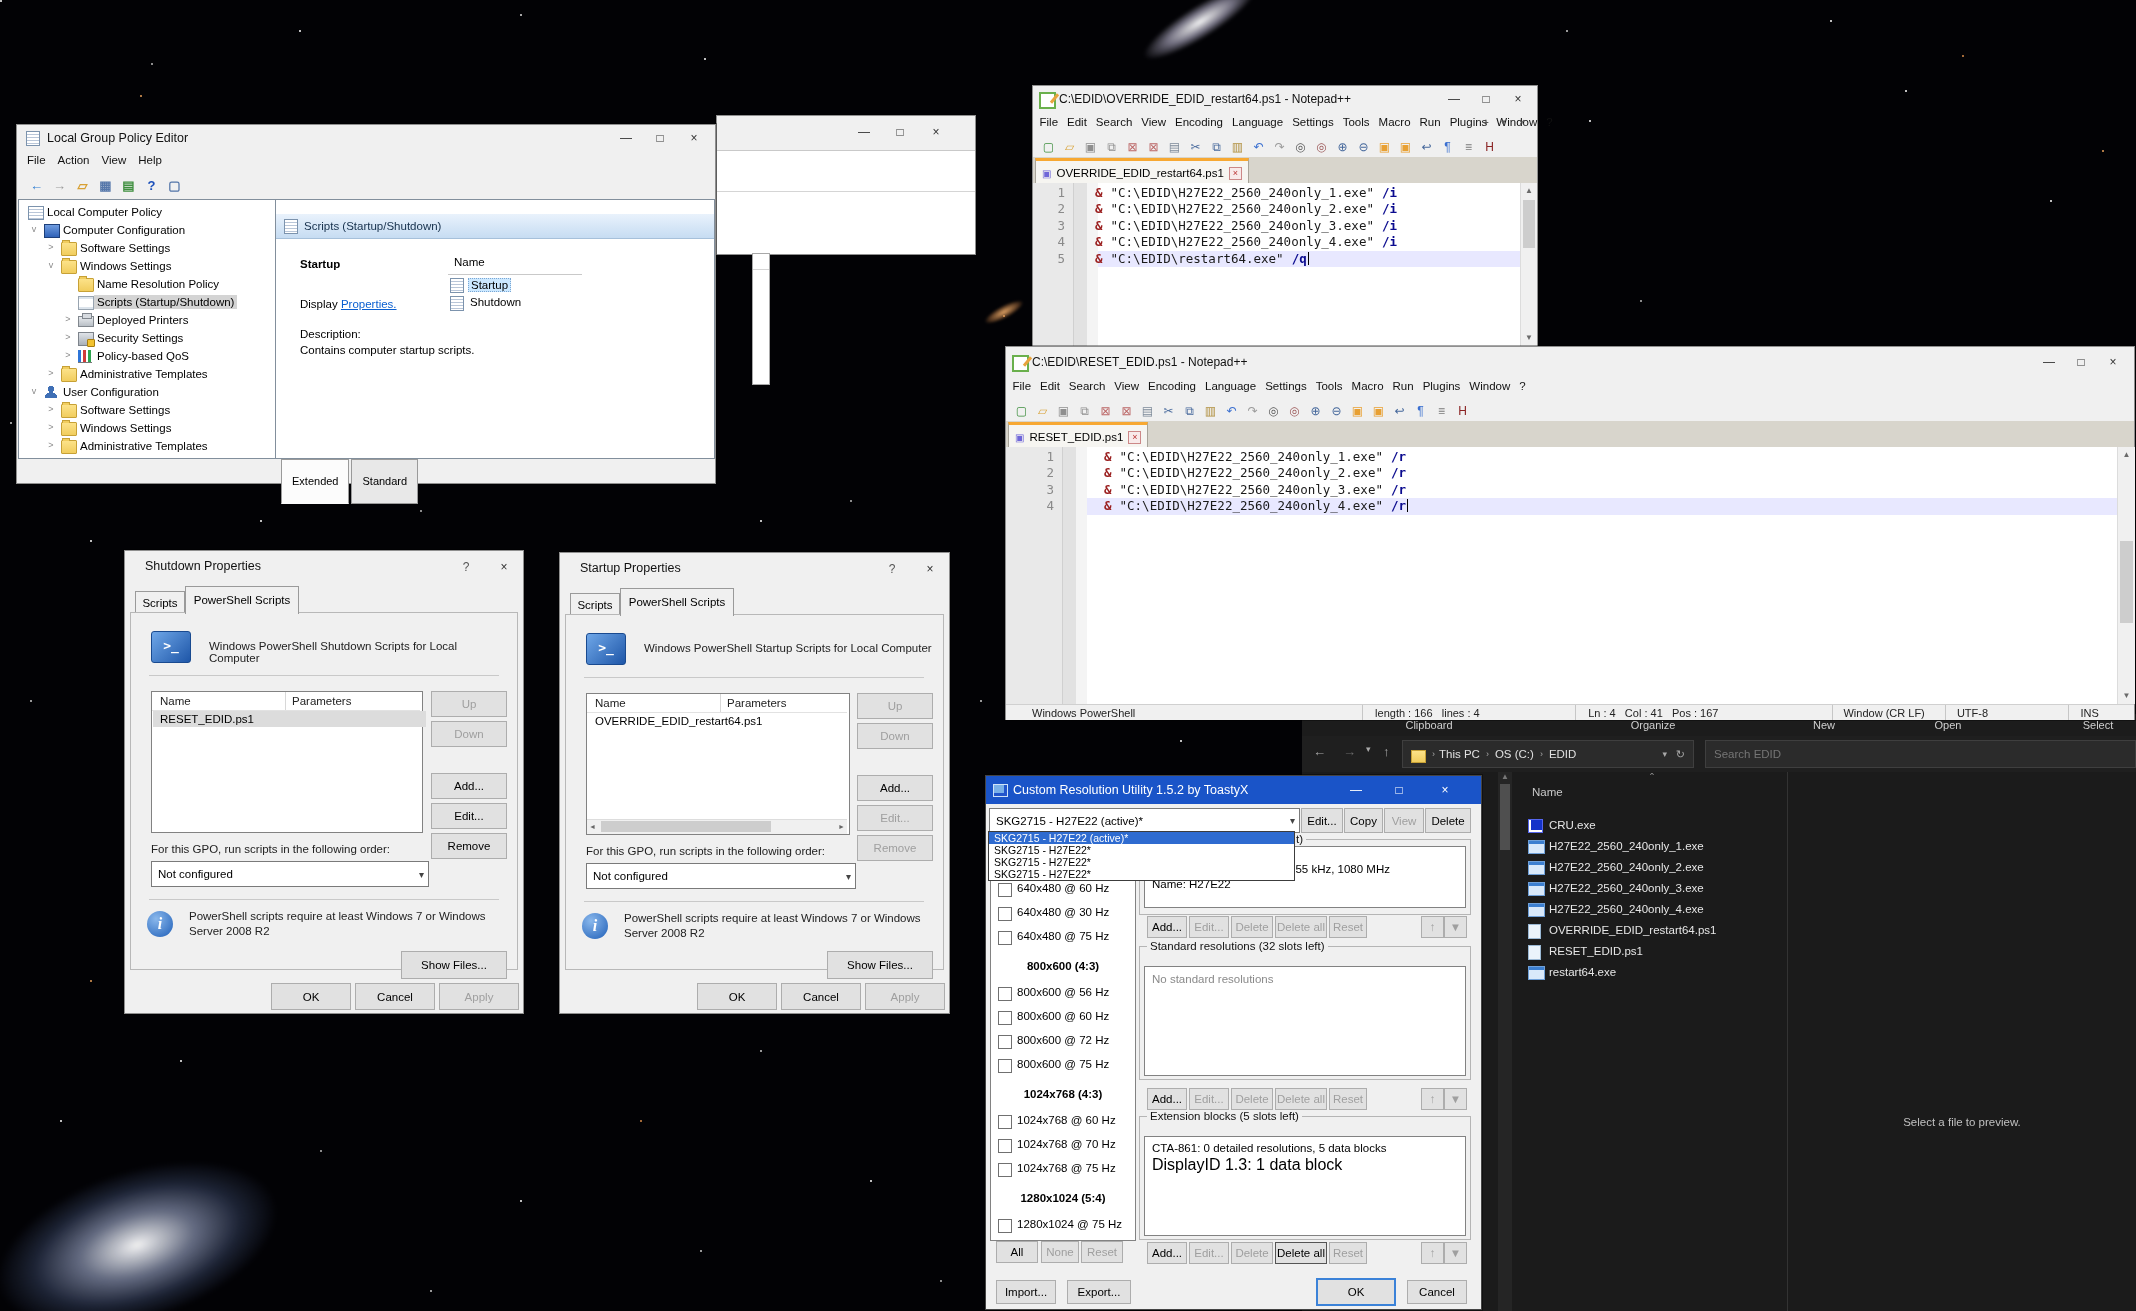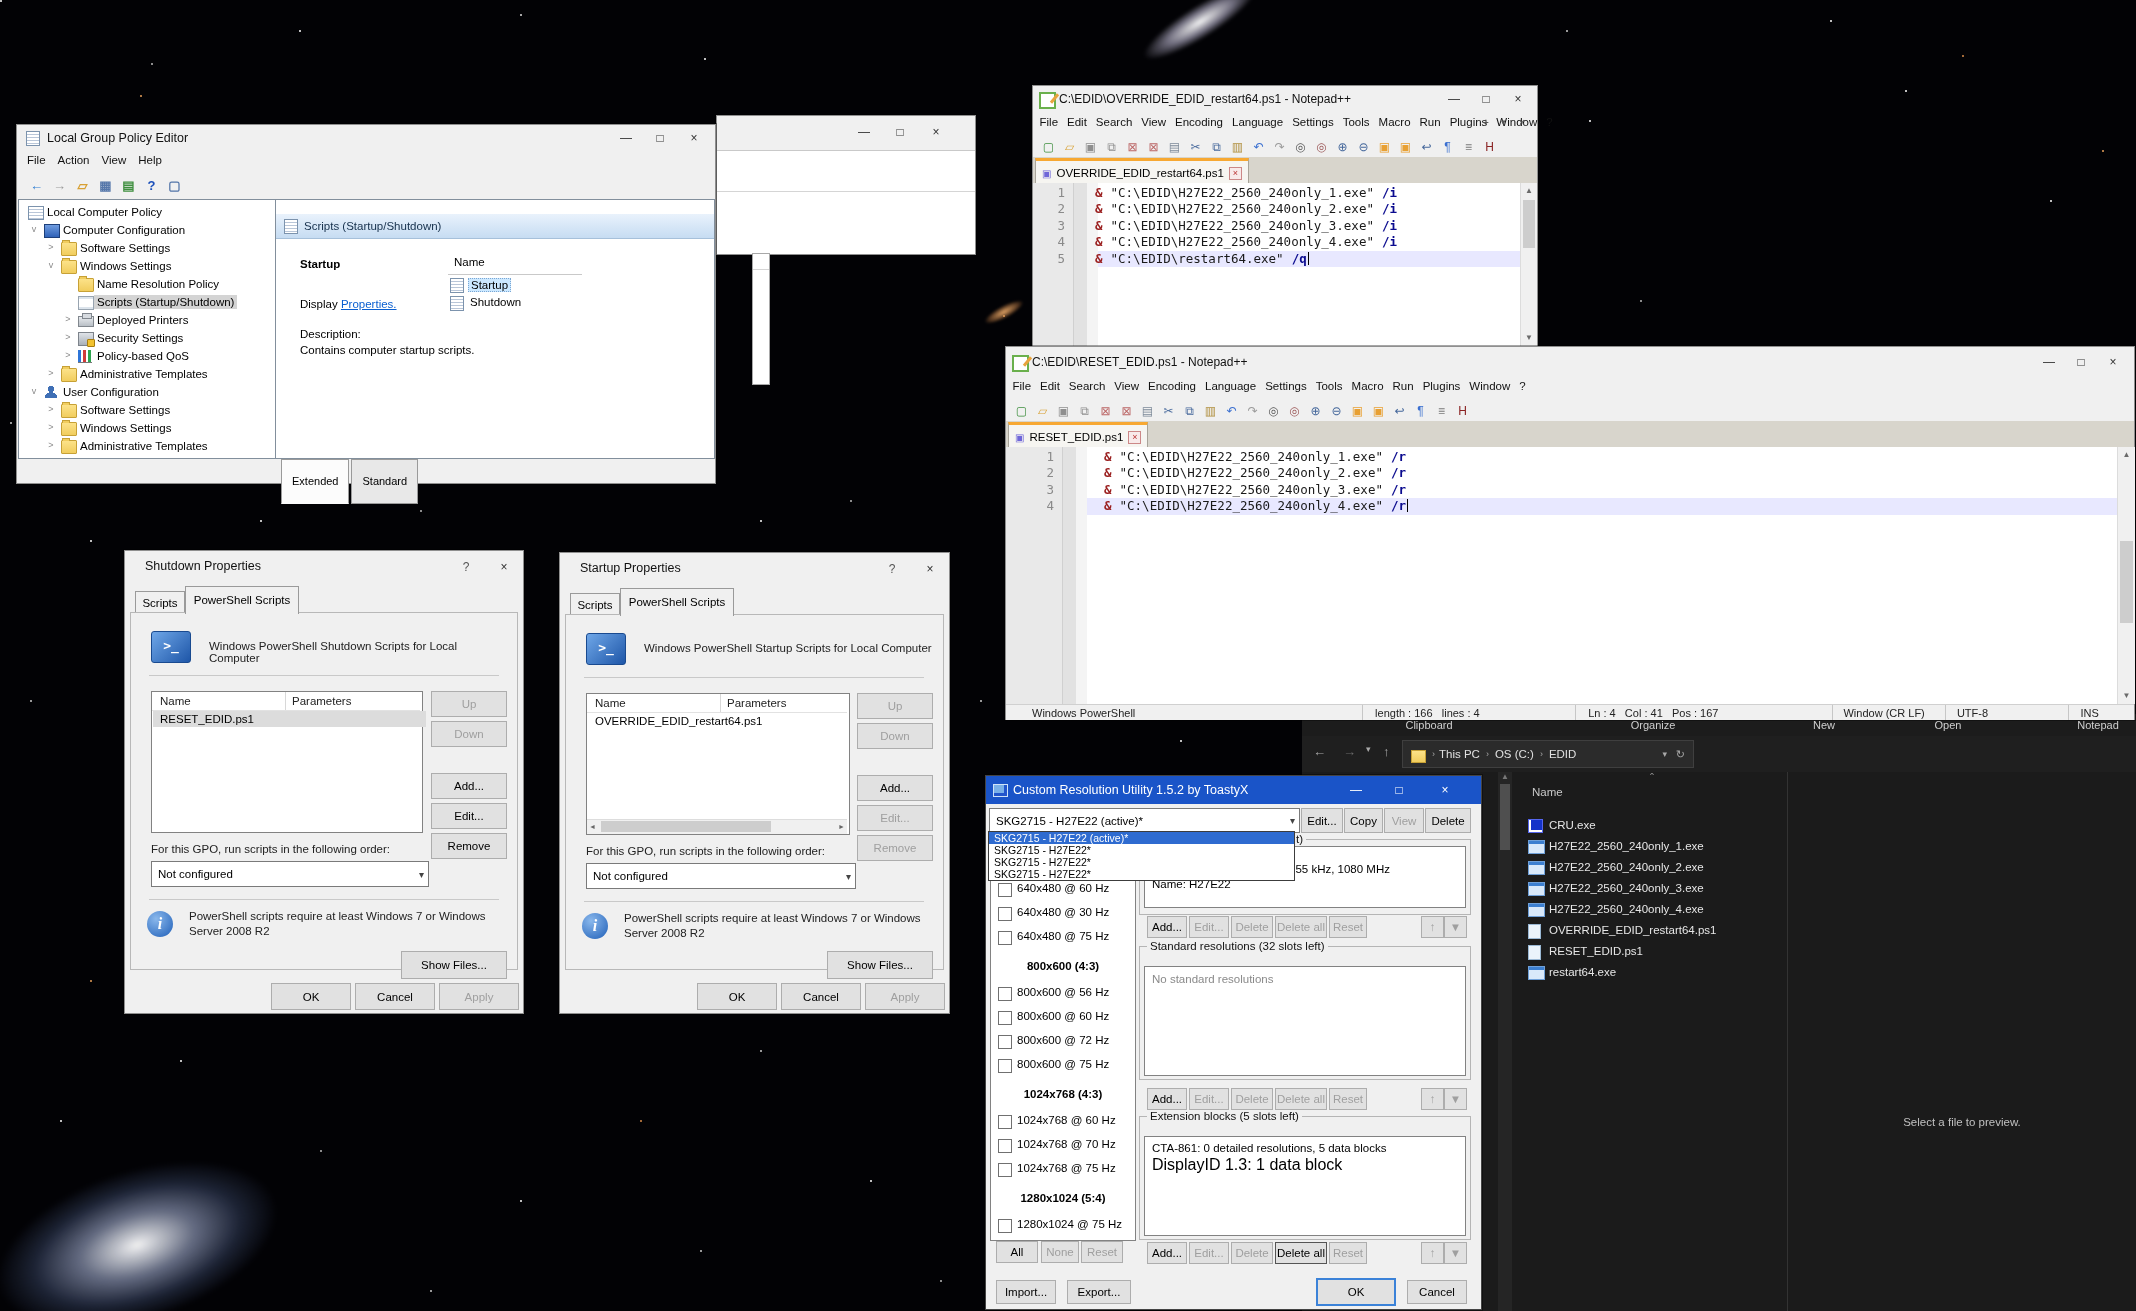--- a/index.html
+++ b/index.html
@@ -374,38 +374,39 @@
       <span class="ar" style="bottom:0">▼</span>
     </div>
   </div>
 
   <div class="expl" style="left:1302px;top:714px;width:834px;height:597px">
     <div class="a" style="left:0;top:0;width:100%;height:22px;background:#1c1c1c">
       <span class="rlab" style="left:127px;top:5px">Clipboard</span>
       <span class="rlab" style="left:351px;top:5px">Organize</span>
       <span class="rlab" style="left:522px;top:5px">New</span>
       <span class="rlab" style="left:646px;top:5px">Open</span>
-      <span class="rlab" style="left:796px;top:5px">Notepad</span>
+      <span class="rlab" style="left:796px;top:5px">Select</span>
     </div>
     <div class="a" style="left:0;top:22px;width:100%;height:36px;background:#1f1f1f">
       <span class="aico" style="left:11px;top:8px">←</span>
       <span class="aico" style="left:41px;top:8px;color:#6a6a6a">→</span>
       <span class="aico" style="left:64px;top:8px;font-size:9px">▾</span>
       <span class="aico" style="left:81px;top:8px">↑</span>
       <div class="abox" style="left:100px;top:4px;width:290px;height:26px">
         <span class="tic ic-folder" style="position:relative;display:inline-block;margin:0 6px 0 8px;width:13px;height:11px;background:linear-gradient(#fce289,#f1cd5e);border:1px solid #c7a136"></span>
         <span class="aico" style="position:static;font-size:9px;margin-right:4px">›</span>
         <span>This PC</span>
         <span class="aico" style="position:static;font-size:9px;margin:0 6px">›</span>
         <span>OS (C:)</span>
         <span class="aico" style="position:static;font-size:9px;margin:0 6px">›</span>
         <span>EDID</span>
         <span class="aico" style="right:26px;left:auto;font-size:9px;position:absolute">▾</span>
         <span class="aico" style="right:8px;left:auto;font-size:11px;position:absolute">↻</span>
       </div>
+      <input class="abox" style="left: 403px; top: 4px; width: 419px; height: 24px; padding-left: 8px; outline: none; color: rgb(224, 224, 224);" placeholder="Search EDID">
     </div>
     <div class="a" style="left:0;top:58px;width:100%;height:539px;background:#1b1b1b">
       <div class="a" style="left:196px;top:0;width:14px;height:100%;background:#252525">
         <span style="position:absolute;left:3px;top:0;font-size:8px;color:#777">▲</span>
         <div style="position:absolute;left:2px;top:12px;width:10px;height:66px;background:#4f4f4f"></div>
       </div>
       <span class="a" style="left:348px;top:0;color:#8a8a8a;font-size:12px">ˆ</span>
       <div class="a" style="left:230px;top:14px;font-size:11.5px;color:#c9c9c9">Name</div>
       <div class="a" style="left:222px;top:44px;width:260px">
 

